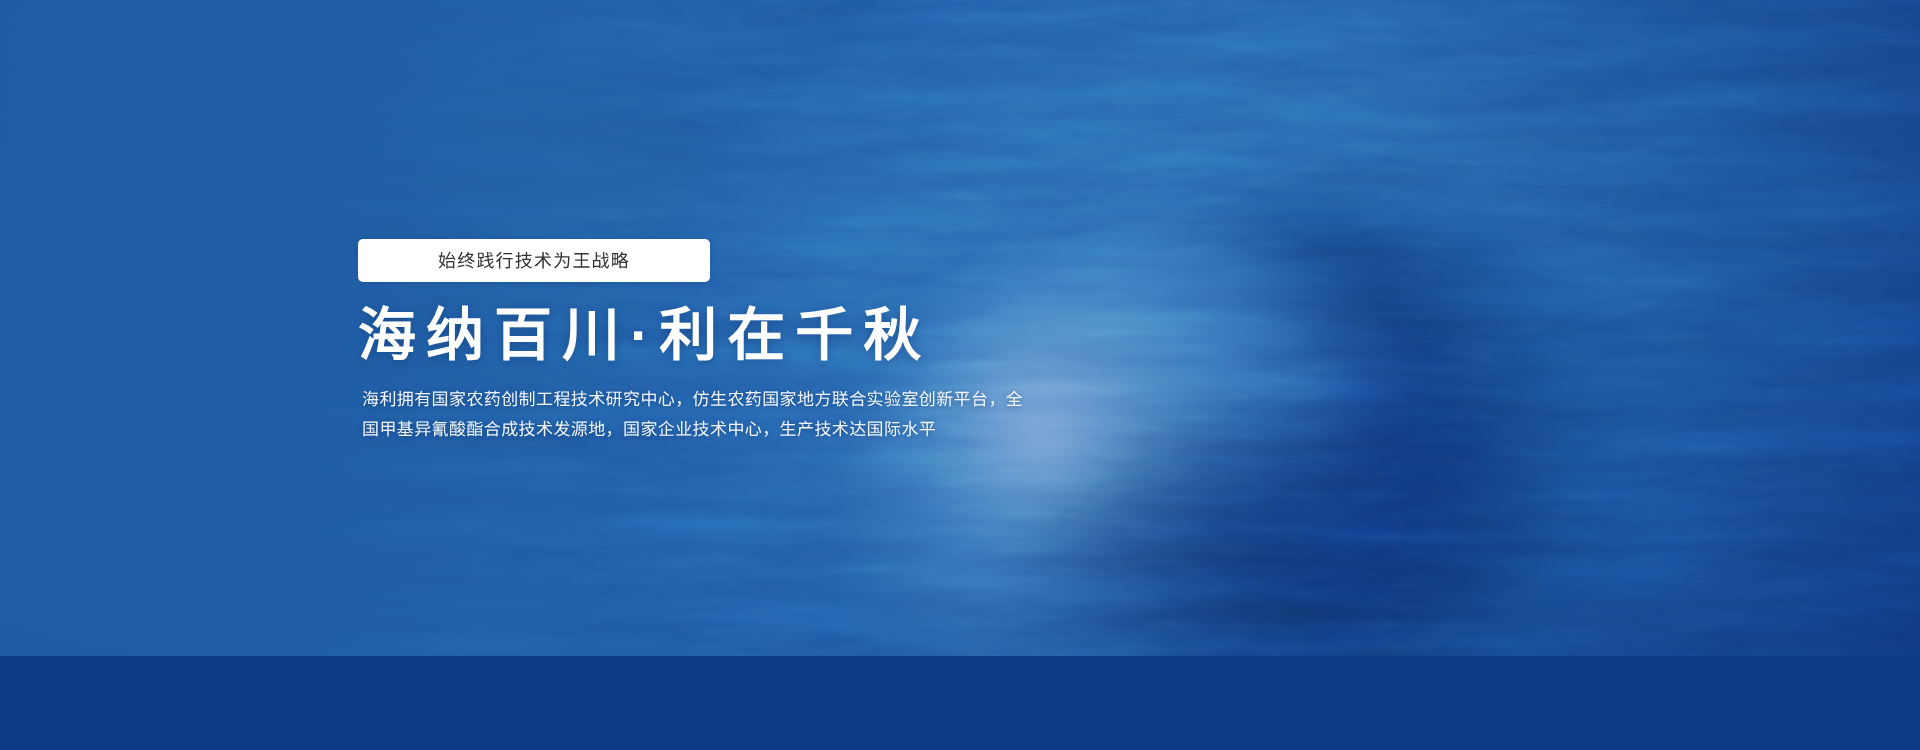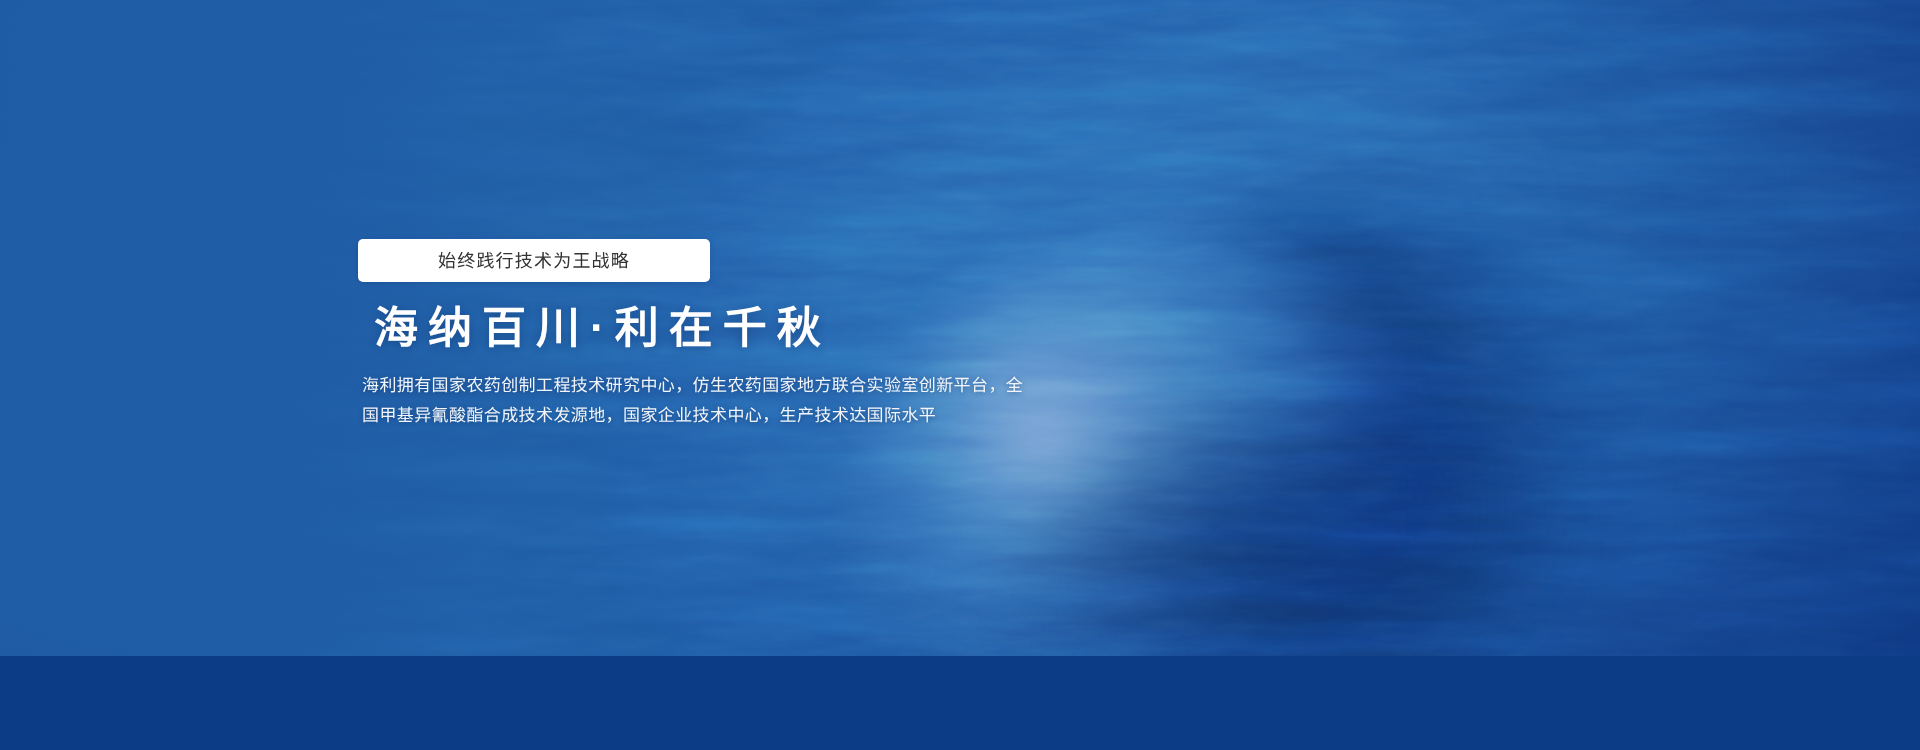--- a/index.html
+++ b/index.html
@@ -208,23 +208,23 @@
     background: #ffffff;
     color: #333333;
     font-size: 18px;
     line-height: 1;
     letter-spacing: 1.2px;
     white-space: nowrap;
     box-shadow: 0 1px 5px rgba(4, 26, 66, 0.16);
   }
 
   .headline {
-    margin: 23px 0 0 16px;
+    margin: 23px 0 0 0;
     color: #ffffff;
-    font-size: 44px;
+    font-size: 58px;
     font-weight: bold;
     line-height: 1.04;
     letter-spacing: 10px;
     white-space: nowrap;
     text-shadow: 0 2px 10px rgba(6, 31, 76, 0.30);
   }
 
   .subtext {
     margin: 20px 0 0 4px;
     width: 675px;

